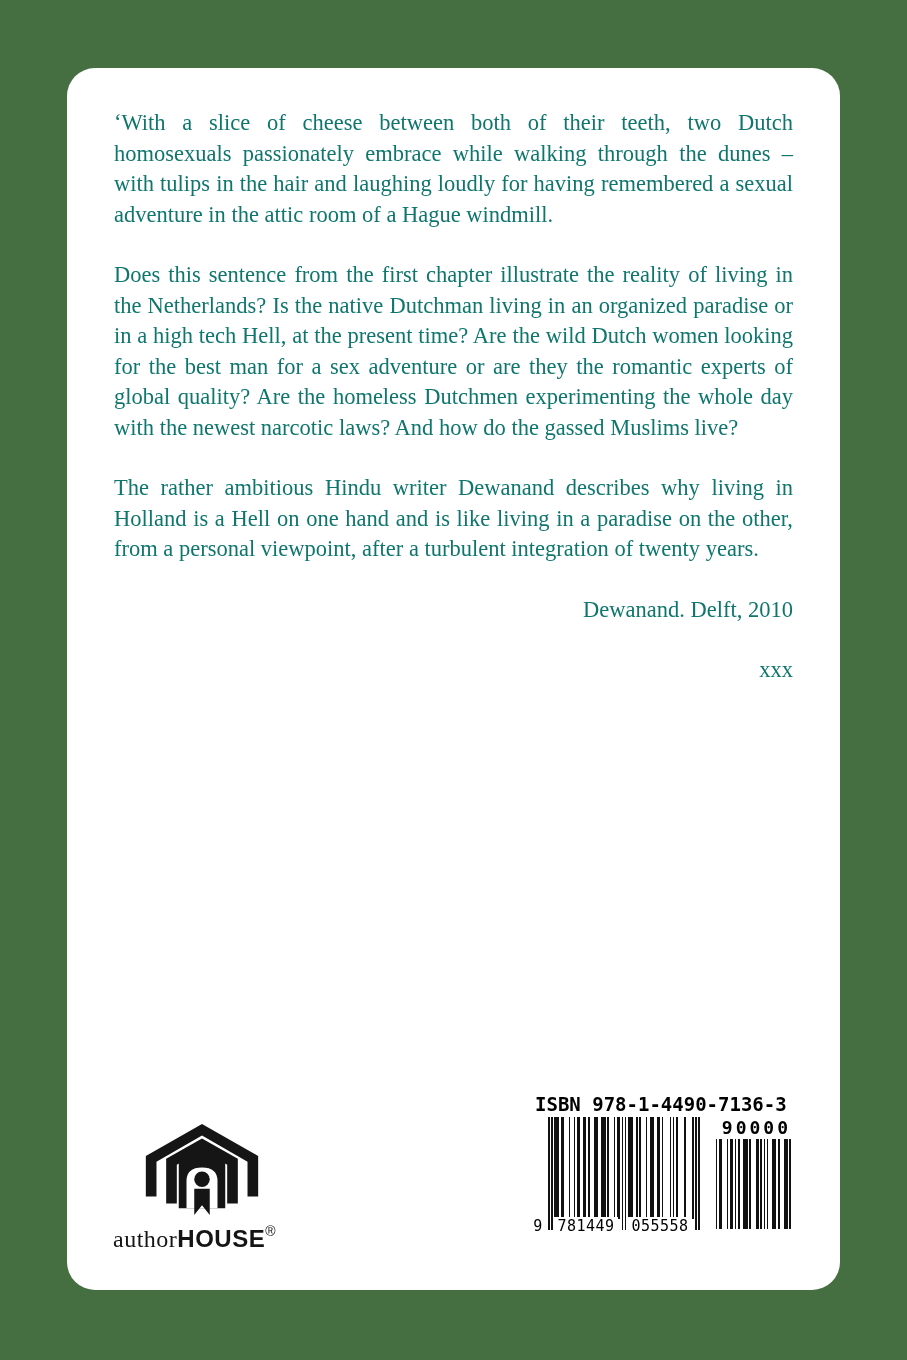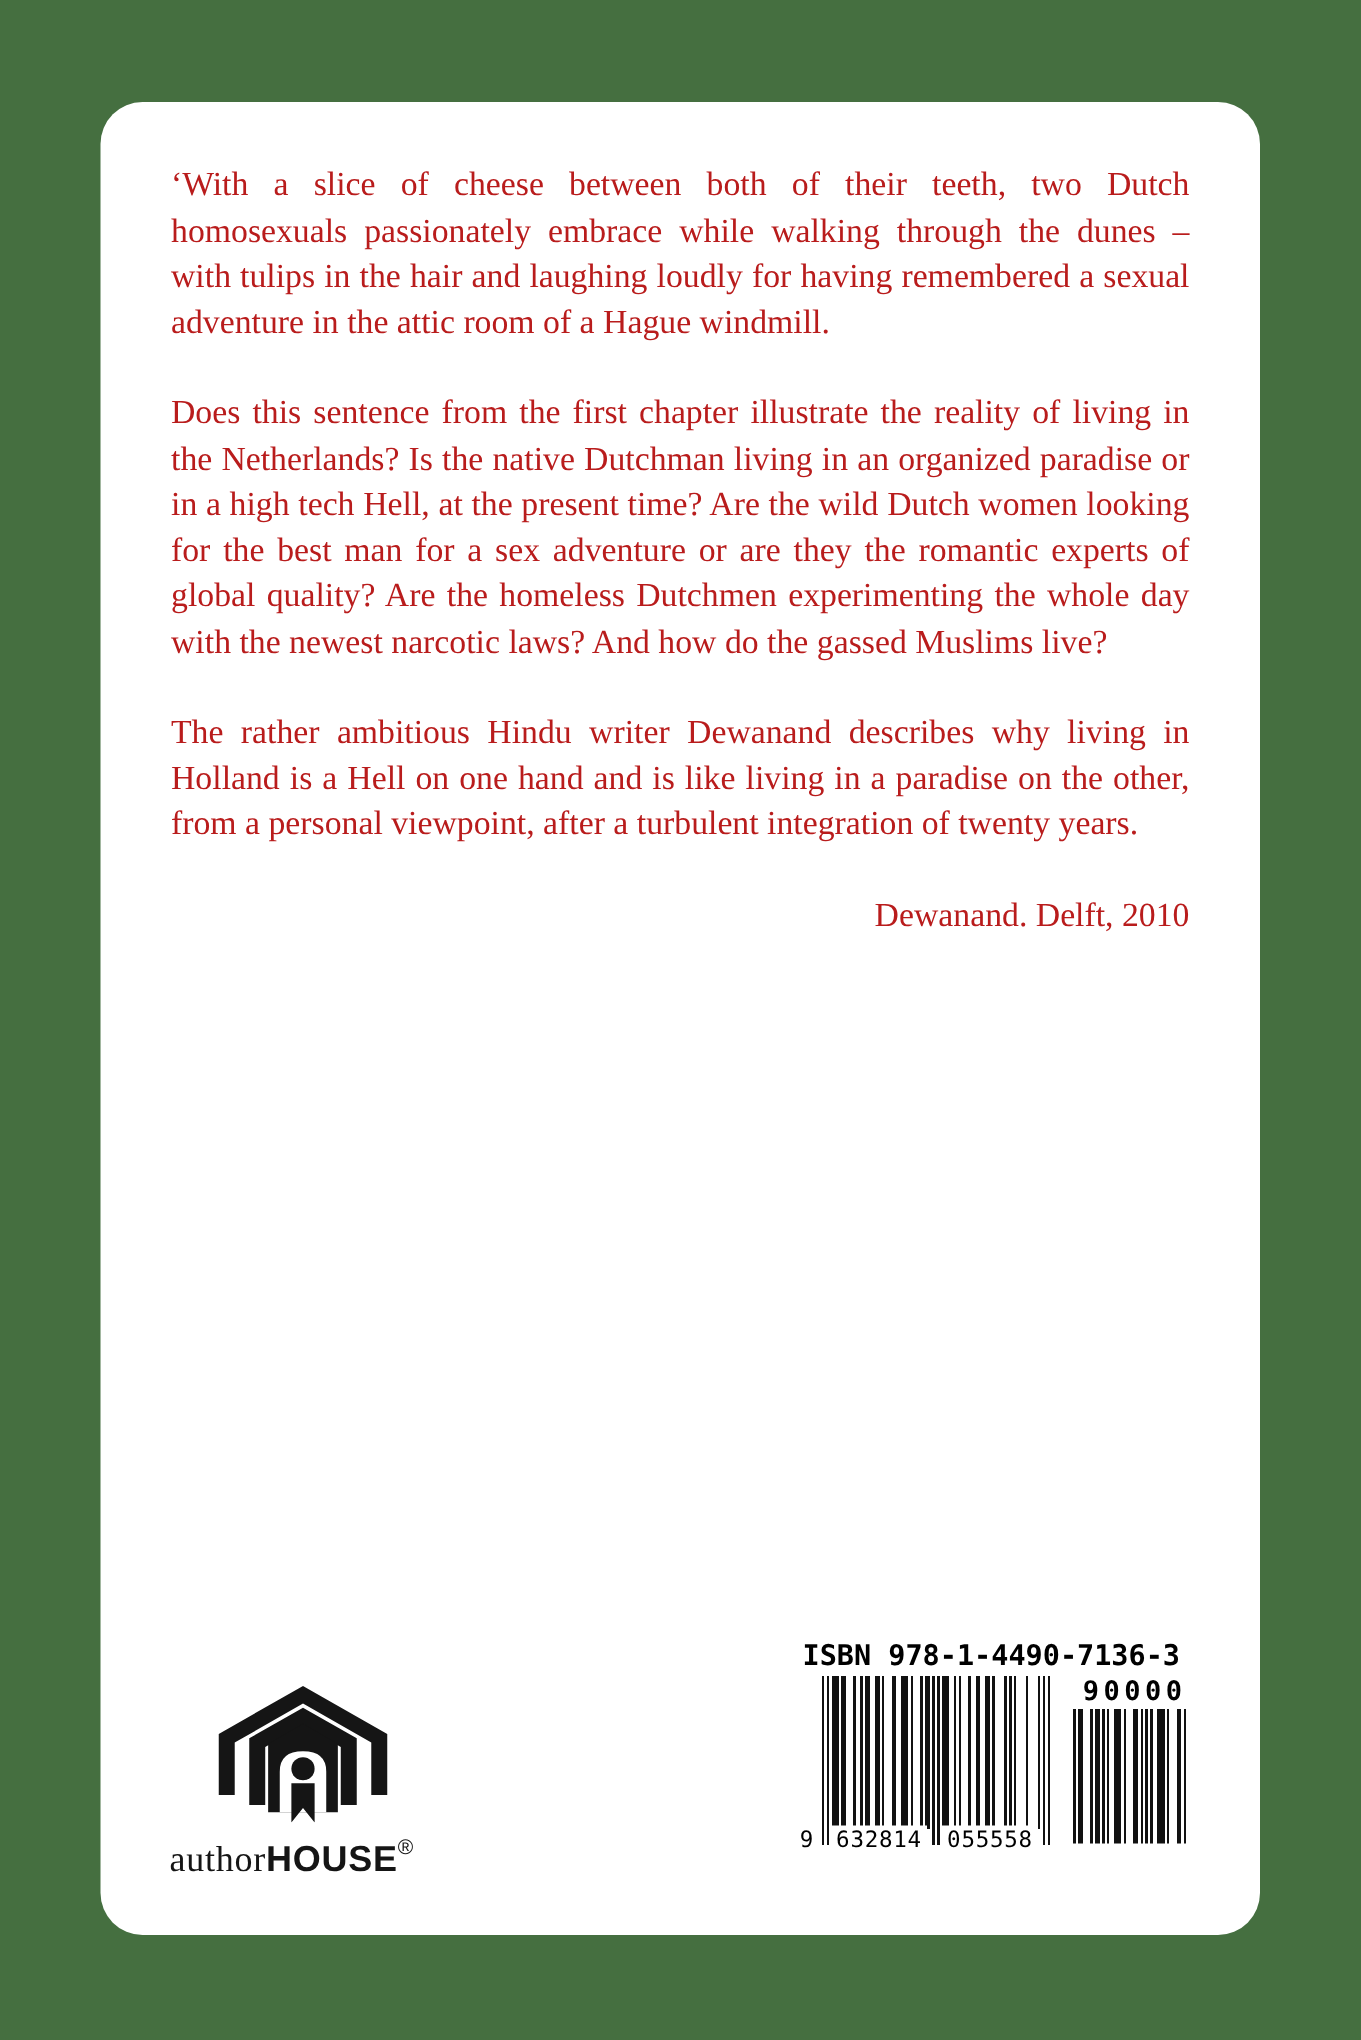--- a/index.html
+++ b/index.html
@@ -21,21 +21,21 @@
     height: 1222px;
     background: #FFFFFF;
     border-radius: 28px;
   }
   
   .blurb {
     position: absolute;
     left: 47px;
     right: 47px;
     top: 40px;
-    color: #b91c1c;
+    color: #0f766e;
   }
   .blurb p {
     margin: 0 0 30px 0;
     font-size: 22.5px;
     line-height: 30.5px;
     text-align: justify;
     text-justify: inter-word;
   }
   .blurb p.single-line {
     text-align: right;
@@ -140,20 +140,21 @@
 </head>
 <body>
 
 <div class="cover-card">
 
   <div class="blurb">
     <p>‘With a slice of cheese between both of their teeth, two Dutch homosexuals passionately embrace while walking through the dunes – with tulips in the hair and laughing loudly for having remembered a sexual adventure in the attic room of a Hague windmill.</p>
     <p>Does this sentence from the first chapter illustrate the reality of living in the Netherlands? Is the native Dutchman living in an organized paradise or in a high tech Hell, at the present time? Are the wild Dutch women looking for the best man for a sex adventure or are they the romantic experts of global quality? Are the homeless Dutchmen experimenting the whole day with the newest narcotic laws? And how do the gassed Muslims live?</p>
     <p>The rather ambitious Hindu writer Dewanand describes why living in Holland is a Hell on one hand and is like living in a paradise on the other, from a personal viewpoint, after a turbulent integration of twenty years.</p>
     <p class="single-line">Dewanand. Delft, 2010</p>
+    <p class="single-line">xxx</p>
   </div>
 
   <div class="publisher">
     <svg class="house-icon" viewBox="0 0 120 95" xmlns="http://www.w3.org/2000/svg">
       <path d="M60,1 L118,34 L118,76 L107,76 L107,40 L60,13 L13,40 L13,76 L2,76 L2,34 Z"></path>
       <path d="M60,16 L97,37 L97,83 L86,83 L86,43 L60,28 L34,43 L34,83 L23,83 L23,37 Z"></path>
       <path d="M60,27 L84,41 L84,88 L36,88 L36,41 Z"></path>
       <path class="white" d="M44,88 L44,60 Q44,46 60,46 Q76,46 76,60 L76,88 Z"></path>
       <circle cx="60" cy="58" r="8"></circle>
       <path d="M52,68 L68,68 L68,95 L60,85 L52,95 Z"></path>
@@ -206,21 +207,21 @@
           <rect x="121.60" y="0" width="1.65" height="102"></rect>
           <rect x="124.80" y="0" width="1.65" height="102"></rect>
           <rect x="128.00" y="0" width="1.65" height="102"></rect>
           <rect x="136.00" y="0" width="1.65" height="102"></rect>
           <rect x="144.00" y="0" width="1.65" height="102"></rect>
           <rect x="147.20" y="0" width="1.65" height="113"></rect>
           <rect x="150.40" y="0" width="1.65" height="113"></rect>
         </svg>
       <div class="ean-digits">
         <span class="lead">9</span>
-        <span class="grp1">632814</span>
+        <span class="grp1">781449</span>
         <span class="grp2">055558</span>
       </div>
     </div>
     <div class="supp-code">
       <div class="supp-num">90000</div>
       <svg id="supp-barcode" width="77" height="90" xmlns="http://www.w3.org/2000/svg">
           <rect x="1.60" y="0" width="1.65" height="90"></rect>
           <rect x="4.80" y="0" width="1.65" height="90"></rect>
           <rect x="6.40" y="0" width="1.65" height="90"></rect>
           <rect x="12.80" y="0" width="1.65" height="90"></rect>

